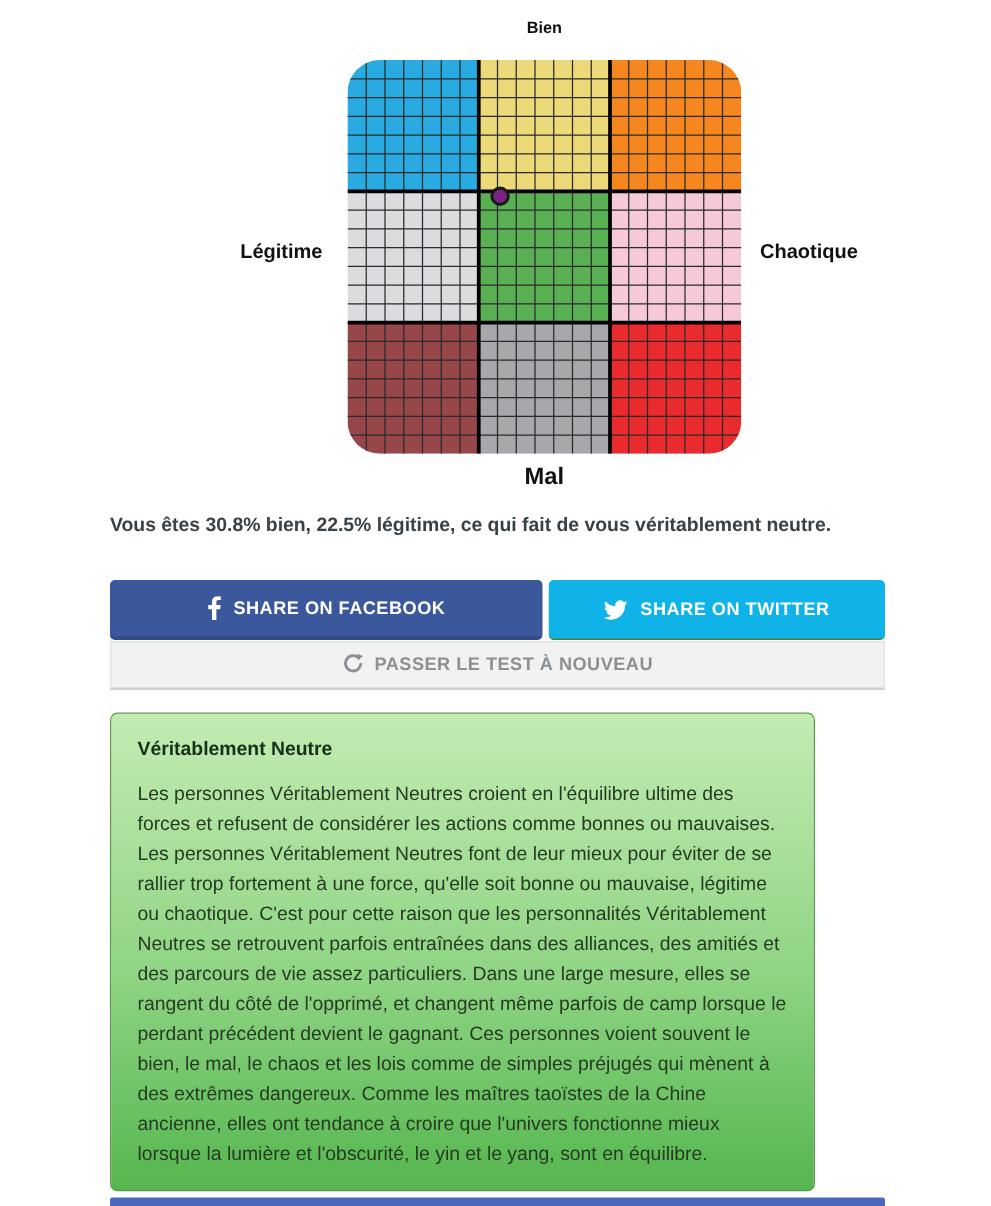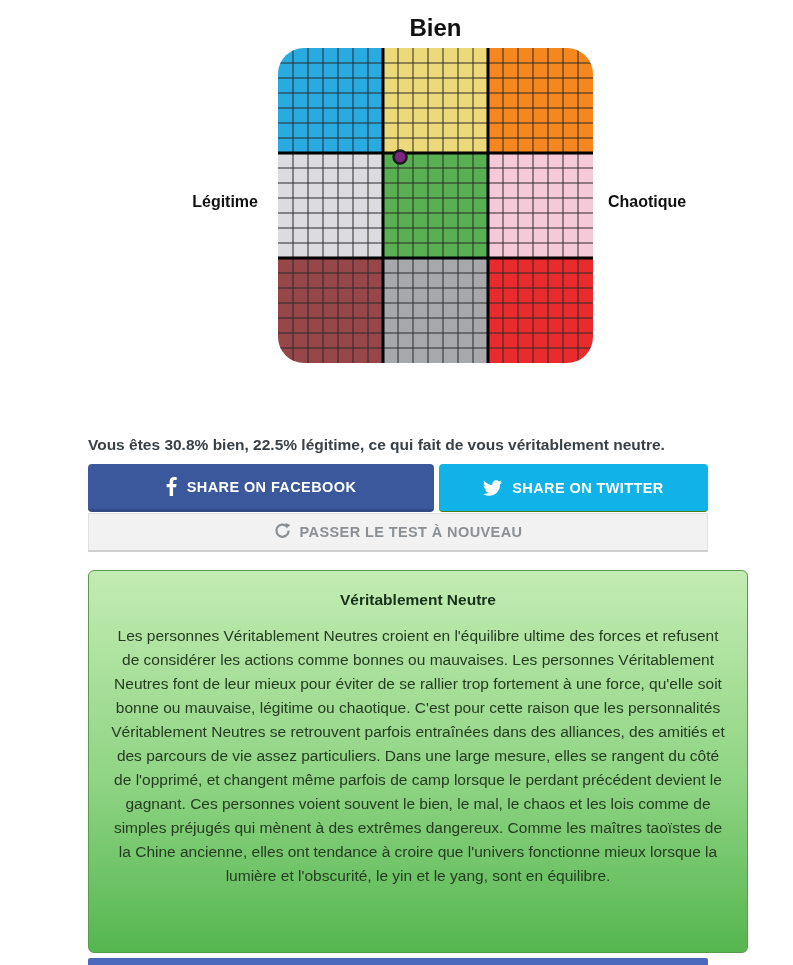--- a/index.html
+++ b/index.html
@@ -2,50 +2,50 @@
 <html><head>
 <meta charset="utf-8">
 <style>
   * { margin: 0; padding: 0; box-sizing: border-box; }
   html, body { background: #ffffff; }
   body { font-family: "Liberation Sans", sans-serif; }
   .page { position: relative; width: 793px; height: 965px; background: #ffffff; overflow: hidden; }
 
   
   .axis-label { position: absolute; font-weight: 700; color: #111; }
-  .axis-top    { left: 278px; top: 14px;  width: 315px; text-align: center; font-size: 24px; }
+  .axis-top    { left: 278px; top: 14px;  width: 315px; text-align: center; font-size: 13px; }
   .axis-bottom { left: 278px; top: 371px; width: 315px; text-align: center; font-size: 19px; }
   .axis-left   { left: 0;     top: 193px; width: 258px; text-align: right;  font-size: 16px; }
   .axis-right  { left: 608px; top: 193px; width: 180px; text-align: left;   font-size: 16px; }
   .grid-wrap { position: absolute; left: 278px; top: 48px; width: 315px; height: 315px; }
   .grid-wrap svg { display: block; width: 315px; height: 315px; }
 
   
-  .result-line { position: absolute; left: 88px; top: 436px; width: 640px;
+  .result-line { position: absolute; left: 88px; top: 412px; width: 640px;
                  font-size: 15.5px; font-weight: 700; color: #3a4146; }
 
   
   .btn-row { position: absolute; left: 88px; top: 464px; width: 620px; height: 43px; display: flex; gap: 5px; }
   .share-btn { display: flex; align-items: center; justify-content: center; gap: 10px;
                border: none; border-radius: 4px; color: #fff; font-family: "Liberation Sans", sans-serif;
                font-weight: 700; font-size: 14.5px; letter-spacing: 0.4px; cursor: pointer; height: 48px; }
   .fb { width: 346px; background: #3a589b; border-bottom: 3px solid #314b85; }
   .tw { flex: 1; background: #0fb3e8; border-bottom: 1px solid #4d7c0f; }
   .share-btn svg { display: block; }
   .retake-btn { position: absolute; left: 88px; top: 513px; width: 620px; height: 39px;
                 display: flex; align-items: center; justify-content: center; gap: 9px;
                 background: #f2f2f2; border: 1px solid #e0e0e0; border-bottom: 2px solid #cfcfcf;
                 border-radius: 0; color: #8b9095; font-family: "Liberation Sans", sans-serif;
                 font-weight: 700; font-size: 14.5px; letter-spacing: 0.4px; cursor: pointer; }
 
   
-  .desc-box { position: absolute; left: 88px; top: 570px; width: 660px; height: 383px;
+  .desc-box { position: absolute; left: 88px; top: 570px; width: 564px; height: 383px;
               border: 1px solid #5a9a4c; border-radius: 6px;
               background: linear-gradient(to bottom, #c3ecb2 0%, #8fd484 55%, #55b64f 100%);
-              padding: 20px 21px 0 21px; overflow: hidden; text-align: center; }
+              padding: 20px 21px 0 21px; overflow: hidden; }
   .desc-title { font-size: 15.5px; font-weight: 700; color: #17301b; margin-bottom: 15px; }
   .desc-body  { font-size: 15.5px; line-height: 24px; color: #263c22; }
 
   
   .bottom-bar { position: absolute; left: 88px; top: 958px; width: 620px; height: 7px;
                 background: #4a69bd; border-radius: 2px 2px 0 0; }
 </style>
 </head>
 <body>
 
@@ -110,20 +110,21 @@
           <line x1="0" y1="105" x2="315" y2="105" stroke="#000000" stroke-width="3"></line>
           <line x1="210" y1="0" x2="210" y2="315" stroke="#000000" stroke-width="3"></line>
           <line x1="0" y1="210" x2="315" y2="210" stroke="#000000" stroke-width="3"></line>
           <circle cx="122.0625" cy="108.99" r="6.5" fill="#7b2483" stroke="#1a1a1a" stroke-width="2.5"></circle>
         </g>
       </svg>
   </div>
 
   <div class="axis-label axis-right">Chaotique</div>
   <div class="axis-label axis-left">Légitime</div>
+  <div class="axis-label axis-bottom">Mal</div>
 
   <div class="result-line">Vous êtes 30.8% bien, 22.5% légitime, ce qui fait de vous véritablement neutre.</div>
 
   <div class="btn-row">
     <button class="share-btn fb">
       <span>
         <svg width="11" height="19" viewBox="0 0 11 19">
           <path fill="#ffffff" d="M7.1 19V10.3h3l.45-3.4H7.1V4.7c0-1 .28-1.65 1.72-1.65H10.7V0.13C10.38.09 9.3 0 8.05 0 5.42 0 3.62 1.57 3.62 4.45v2.45H.6v3.4h3.02V19h3.48z"></path>
         </svg>
       </span>

